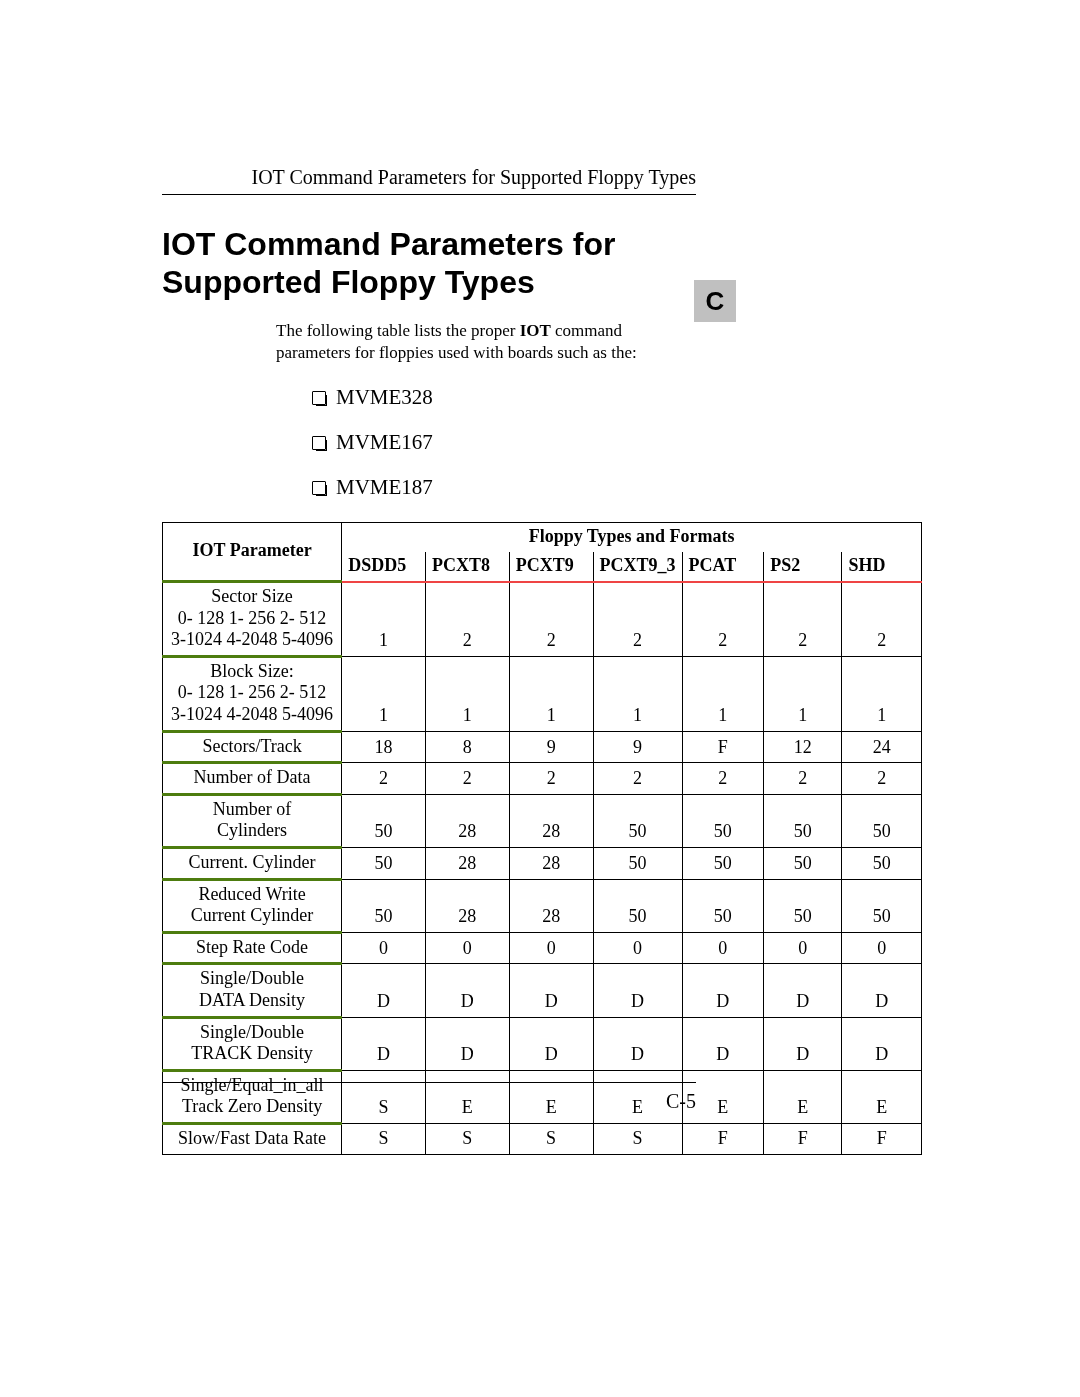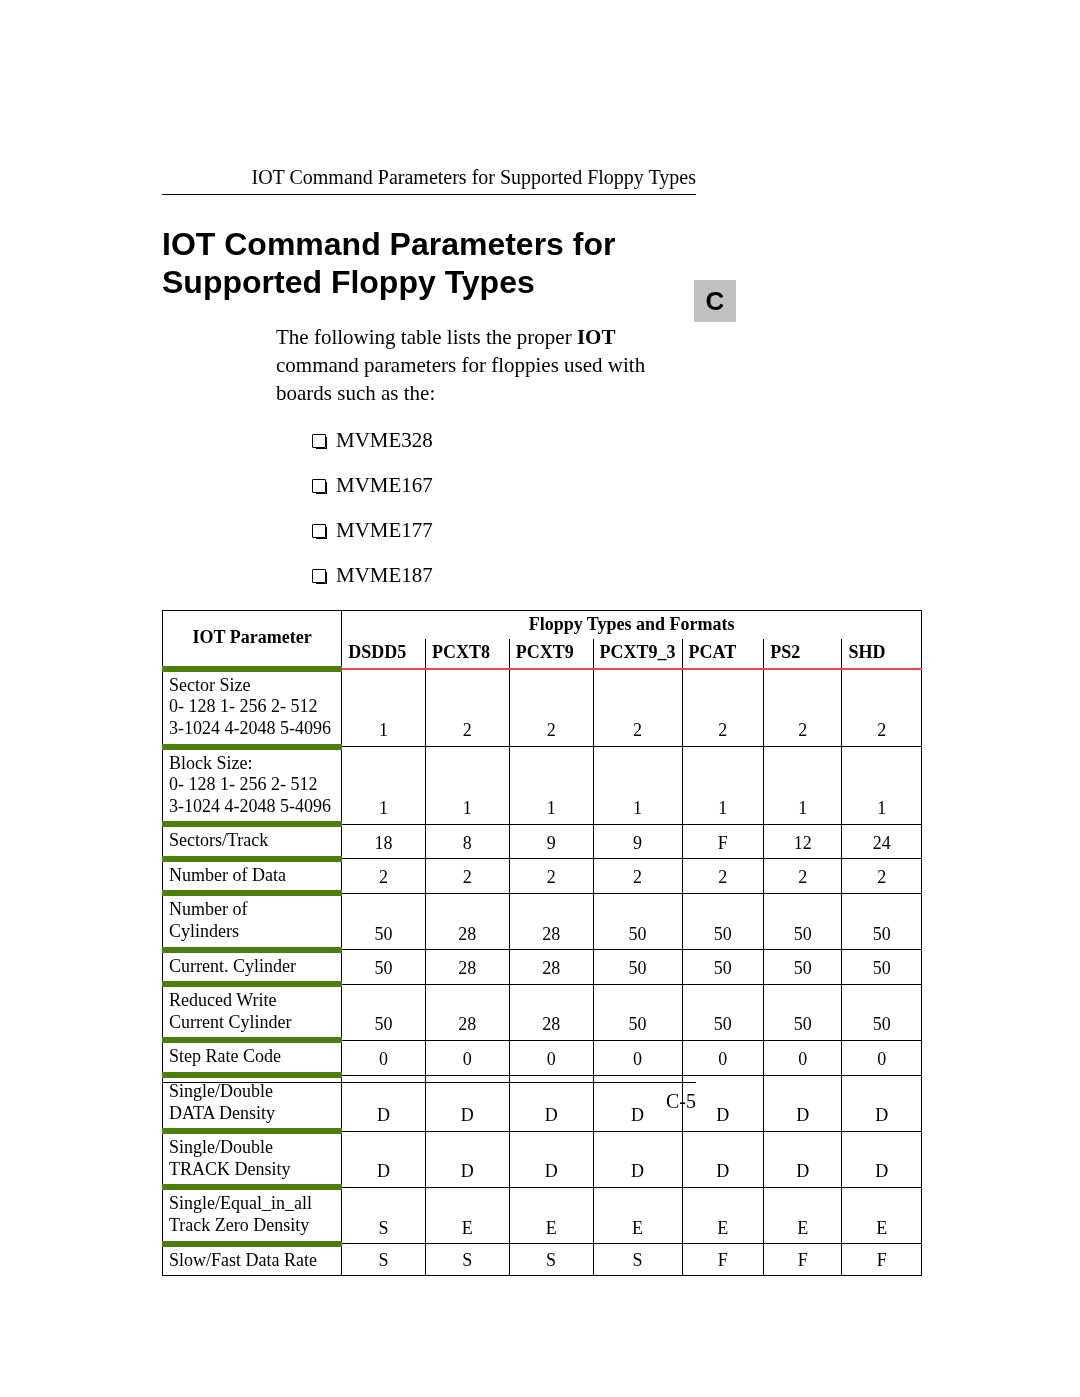--- a/index.html
+++ b/index.html
@@ -46,21 +46,21 @@
   }
   h1.title {
     margin: 60px 0 18px 0;
     font-family: Arial, Helvetica, sans-serif;
     font-weight: 700;
     font-size: 32px;
     line-height: 1.18;
   }
   .intro {
     margin-left: 114px;
-    font-size: 21px;
+    font-size: 17px;
     line-height: 1.35;
     margin-bottom: 14px;
   }
   .intro b { font-weight: 700; }
   ul.boards {
     list-style: none;
     margin: 0 0 22px 150px;
     padding: 0;
     font-size: 21px;
   }
@@ -105,22 +105,22 @@
   table.params th {
     font-weight: 700;
     text-align: center;
   }
   table.params th.iot {
     text-align: center;
     vertical-align: middle;
     width: 172px;
   }
   table.params td.label {
-    text-align: left;
-    border-top: 6px solid #4d7c0f;
+    text-align: center;
+    border-top: 3px solid #4d7c0f;
     width: 172px;
     margin-top: 42px;
   }
   table.params td.val {
     text-align: center;
     border-top: 1px solid #000;
     width: 74px;
   }
   table.params tr.last td {
     border-bottom: 1px solid #000;
@@ -157,21 +157,20 @@
 
   <h1 class="title">IOT Command Parameters for Supported Floppy Types</h1>
 
   <p class="intro">
     <span>The following table lists the proper </span><b>IOT</b><span> command parameters for floppies used with boards such as the:</span>
   </p>
 
   <ul class="boards">
     <li><span class="bullet-icon"></span><span>MVME328</span></li>
     <li><span class="bullet-icon"></span><span>MVME167</span></li>
-    <li><span class="bullet-icon"></span><span>MVME177</span></li>
     <li><span class="bullet-icon"></span><span>MVME187</span></li>
   </ul>
 
   <table class="params">
     <tbody>
         <tr class="top-row">
       <th class="iot" rowspan="2">IOT Parameter</th>
       <th colspan="7">Floppy Types and Formats</th>
     </tr>
     <tr class="colhdr">

